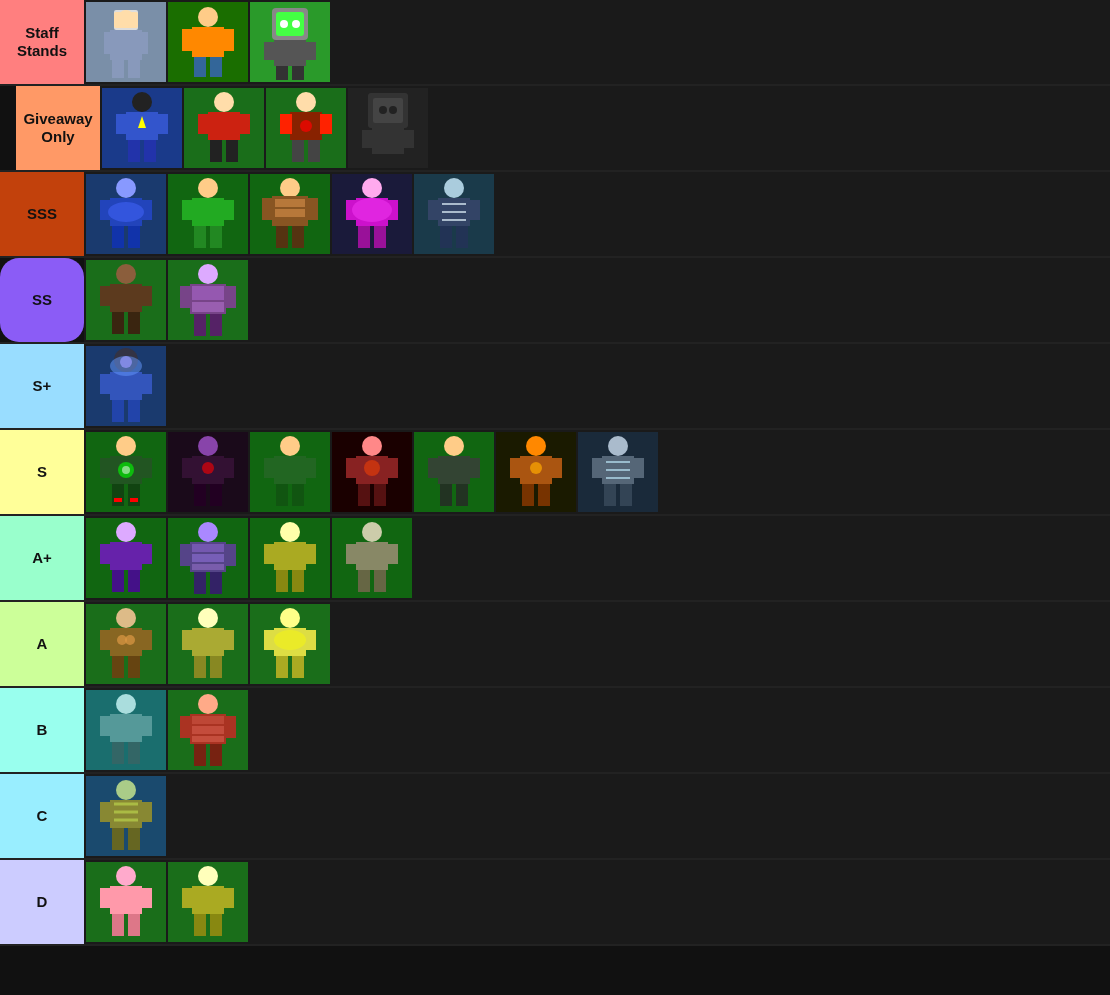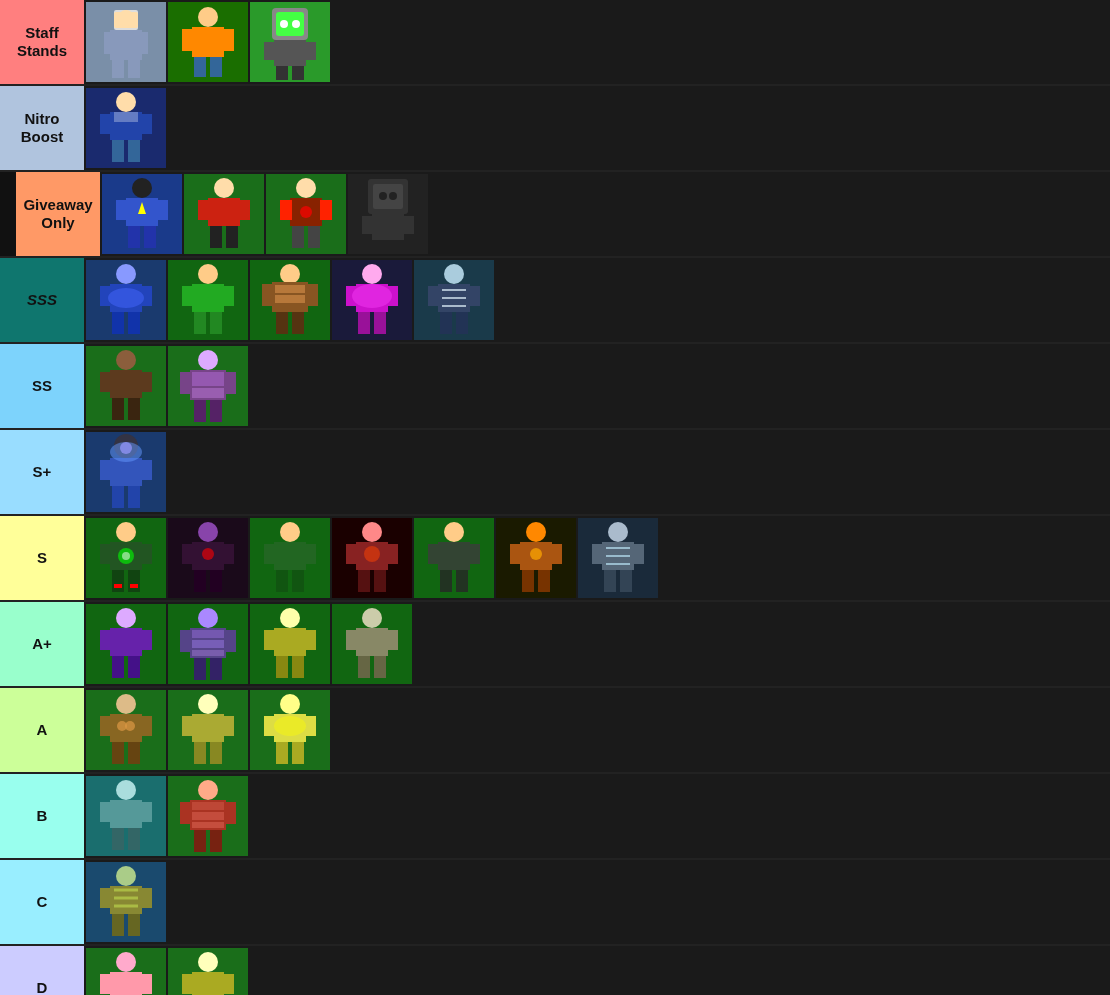--- a/index.html
+++ b/index.html
@@ -35,22 +35,22 @@
       display: flex;
       flex-wrap: wrap;
       align-items: center;
       padding: 2px;
       gap: 2px;
     }
     
     .staff    { background-color: #ff7f7f; }
     .nitro    { background-color: #b0c4de; }
     .giveaway { background-color: #ff9966; margin-left: 16px; }
-    .sss      { background-color: #0f766e; font-style: italic; }
-    .ss       { background-color: #7dd3fc; }
+    .sss      { background-color: #c2410c; }
+    .ss       { background-color: #8b5cf6; border-radius: 19px; }
     .splus    { background-color: #99ddff; }
     .s        { background-color: #ffff99; }
     .aplus    { background-color: #99ffcc; }
     .a        { background-color: #ccff99; }
     .b        { background-color: #99ffee; }
     .c        { background-color: #99eeff; }
     .d        { background-color: #ccccff; }
 
     
     .char-block {
@@ -108,38 +108,20 @@
     <rect x="24" y="38" width="32" height="26" fill="#555"></rect>
     <rect x="14" y="40" width="12" height="18" fill="#555"></rect>
     <rect x="54" y="40" width="12" height="18" fill="#555"></rect>
     <rect x="26" y="64" width="12" height="14" fill="#333"></rect>
     <rect x="42" y="64" width="12" height="14" fill="#333"></rect>
   </svg>
         </div>
       </div>
     </div>
     <div class="tier-row">
-      <div class="tier-label nitro" style="white-space: pre-line;">Nitro
-Boost</div>
-      <div class="tier-content">
-        <div class="char-block">
-          <svg width="80" height="80" xmlns="http://www.w3.org/2000/svg">
-    <rect width="80" height="80" fill="#1a2a6e"></rect>
-    <circle cx="40" cy="14" r="10" fill="#ffddaa"></circle>
-    <rect x="24" y="24" width="32" height="28" fill="#2244aa"></rect>
-    <rect x="14" y="26" width="12" height="20" fill="#2244aa"></rect>
-    <rect x="54" y="26" width="12" height="20" fill="#2244aa"></rect>
-    <rect x="26" y="52" width="12" height="22" fill="#336699"></rect>
-    <rect x="42" y="52" width="12" height="22" fill="#336699"></rect>
-    <rect x="28" y="24" width="24" height="10" fill="#ffffff" opacity="0.3"></rect>
-  </svg>
-        </div>
-      </div>
-    </div>
-    <div class="tier-row">
       <div class="tier-label giveaway" style="white-space: pre-line;">Giveaway
 Only</div>
       <div class="tier-content">
         <div class="char-block">
           <svg width="80" height="80" xmlns="http://www.w3.org/2000/svg">
     <rect width="80" height="80" fill="#1a3a8a"></rect>
     <circle cx="40" cy="14" r="10" fill="#222"></circle>
     <rect x="24" y="24" width="32" height="28" fill="#3355cc"></rect>
     <rect x="14" y="26" width="12" height="20" fill="#3355cc"></rect>
     <rect x="54" y="26" width="12" height="20" fill="#3355cc"></rect>

